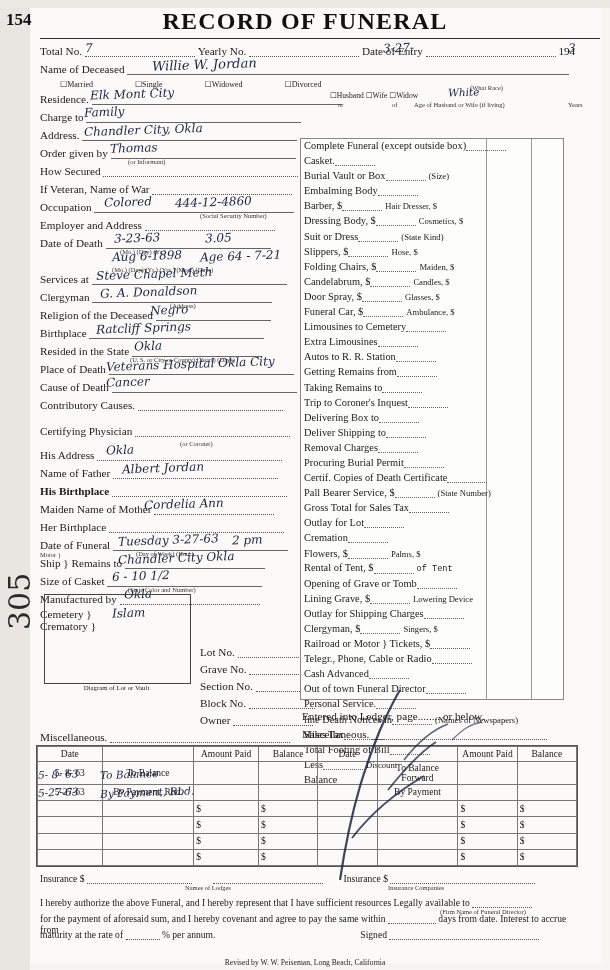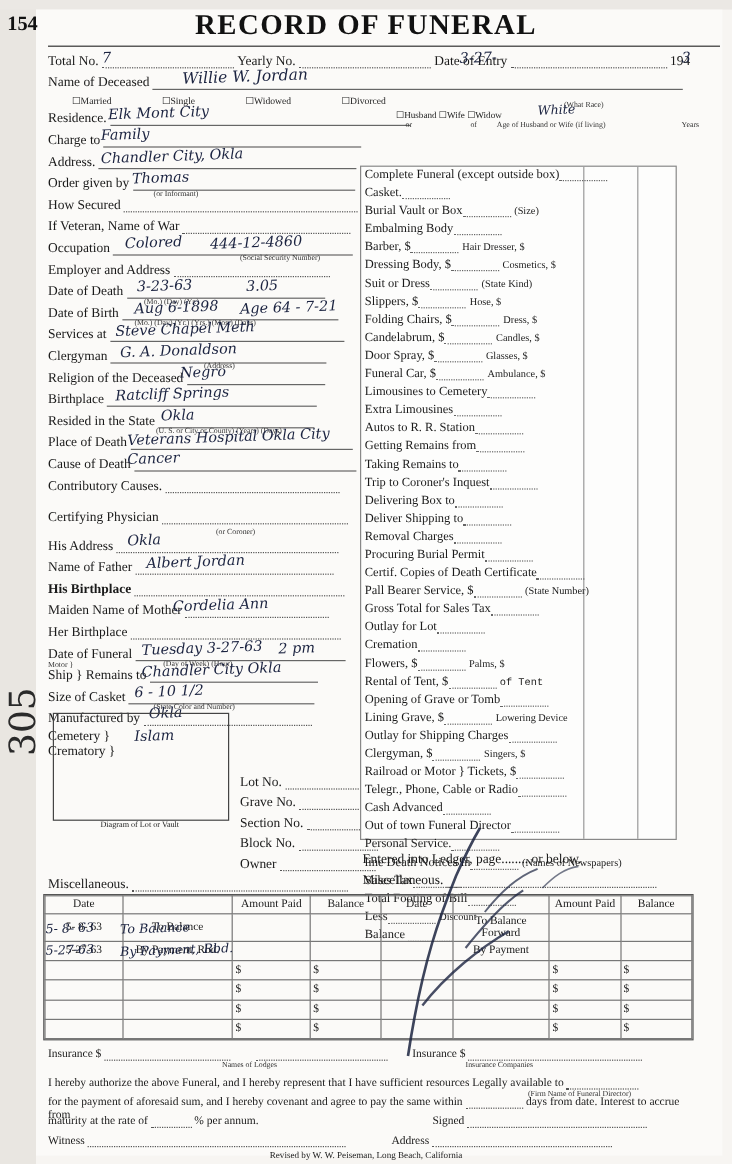--- a/index.html
+++ b/index.html
@@ -315,24 +315,20 @@
   </div>
 
   <div class="row" style="top:236px;">
     <span class="lbl">Date of Death</span>
     <span class="line" style="width:165px"></span>
   </div>
   <div class="hand" style="left:114px; top:231px;">3-23-63</div>
   <div class="hand" style="left:205px; top:231px;">3.05</div>
   <div class="tiny" style="left:120px; top:248px;">(Mo.)   (Day)   (Yr.)</div>
 
-  <div class="row" style="top:254px;">
-    <span class="lbl">Date of Birth</span>
-    <span class="line" style="width:180px"></span>
-  </div>
   <div class="hand" style="left:112px; top:249px;">Aug 6-1898</div>
   <div class="hand" style="left:200px; top:249px;">Age 64 - 7-21</div>
   <div class="tiny" style="left:112px; top:266px;">(Mo.)   (Day)   (Yr.)        (Yrs.)  (Mos.)  (Days)</div>
 
   <div class="row" style="top:272px;">
     <span class="lbl">Services at</span>
     <span class="line" style="width:195px"></span>
   </div>
   <div class="hand" style="left:96px; top:267px;">Steve Chapel Meth</div>
 
@@ -483,21 +479,21 @@
     <div class="pcol-rule" style="left:230px;"></div>
     <div id="pricerows">
         <div class="prow"><span>Complete Funeral (except outside box)</span><span class="pdots" style="width: 40px;"></span><span style="font-size: 8.6px; margin-left: 3px;"></span></div>
         <div class="prow"><span>Casket.</span><span class="pdots" style="width: 40px;"></span><span style="font-size: 8.6px; margin-left: 3px;"></span></div>
         <div class="prow"><span>Burial Vault or Box</span><span class="pdots" style="width: 40px;"></span><span style="font-size: 8.6px; margin-left: 3px;">(Size)</span></div>
         <div class="prow"><span>Embalming Body</span><span class="pdots" style="width: 40px;"></span><span style="font-size: 8.6px; margin-left: 3px;"></span></div>
         <div class="prow"><span>Barber, $</span><span class="pdots" style="width: 40px;"></span><span style="font-size: 8.6px; margin-left: 3px;">Hair Dresser, $</span></div>
         <div class="prow"><span>Dressing Body, $</span><span class="pdots" style="width: 40px;"></span><span style="font-size: 8.6px; margin-left: 3px;">Cosmetics, $</span></div>
         <div class="prow"><span>Suit or Dress</span><span class="pdots" style="width: 40px;"></span><span style="font-size: 8.6px; margin-left: 3px;">(State Kind)</span></div>
         <div class="prow"><span>Slippers, $</span><span class="pdots" style="width: 40px;"></span><span style="font-size: 8.6px; margin-left: 3px;">Hose, $</span></div>
-        <div class="prow"><span>Folding Chairs, $</span><span class="pdots" style="width: 40px;"></span><span style="font-size: 8.6px; margin-left: 3px;">Dress, $</span></div>
+        <div class="prow"><span>Folding Chairs, $</span><span class="pdots" style="width: 40px;"></span><span style="font-size: 8.6px; margin-left: 3px;">Maiden, $</span></div>
         <div class="prow"><span>Candelabrum, $</span><span class="pdots" style="width: 40px;"></span><span style="font-size: 8.6px; margin-left: 3px;">Candles, $</span></div>
         <div class="prow"><span>Door Spray, $</span><span class="pdots" style="width: 40px;"></span><span style="font-size: 8.6px; margin-left: 3px;">Glasses, $</span></div>
         <div class="prow"><span>Funeral Car, $</span><span class="pdots" style="width: 40px;"></span><span style="font-size: 8.6px; margin-left: 3px;">Ambulance, $</span></div>
         <div class="prow"><span>Limousines to Cemetery</span><span class="pdots" style="width: 40px;"></span><span style="font-size: 8.6px; margin-left: 3px;"></span></div>
         <div class="prow"><span>Extra Limousines</span><span class="pdots" style="width: 40px;"></span><span style="font-size: 8.6px; margin-left: 3px;"></span></div>
         <div class="prow"><span>Autos to R. R. Station</span><span class="pdots" style="width: 40px;"></span><span style="font-size: 8.6px; margin-left: 3px;"></span></div>
         <div class="prow"><span>Getting Remains from</span><span class="pdots" style="width: 40px;"></span><span style="font-size: 8.6px; margin-left: 3px;"></span></div>
         <div class="prow"><span>Taking Remains to</span><span class="pdots" style="width: 40px;"></span><span style="font-size: 8.6px; margin-left: 3px;"></span></div>
         <div class="prow"><span>Trip to Coroner's Inquest</span><span class="pdots" style="width: 40px;"></span><span style="font-size: 8.6px; margin-left: 3px;"></span></div>
         <div class="prow"><span>Delivering Box to</span><span class="pdots" style="width: 40px;"></span><span style="font-size: 8.6px; margin-left: 3px;"></span></div>
@@ -638,27 +634,20 @@
     <span>days from date.  Interest to accrue from</span>
   </div>
   <div class="footer" style="top:928px;">
     <span>maturity at the rate of</span>
     <span class="foot-line" style="width:34px"></span>
     <span>% per annum.</span>
     <span style="display:inline-block;width:140px"></span>
     <span>Signed</span>
     <span class="foot-line" style="width:150px"></span>
   </div>
-  <div class="footer" style="top:944px;">
-    <span>Witness</span>
-    <span class="foot-line" style="width:215px"></span>
-    <span style="display:inline-block;width:34px"></span>
-    <span>Address</span>
-    <span class="foot-line" style="width:150px"></span>
-  </div>
   <div class="revised" style="top:958px;">Revised by W. W. Peiseman, Long Beach, California</div>
 
   <div class="hand sm" style="left:38px; top:768px;">5- 8- 63</div>
   <div class="hand sm" style="left:38px; top:786px;">5-27-63</div>
   <div class="hand sm" style="left:100px; top:768px;">To Balance</div>
   <div class="hand sm" style="left:100px; top:786px;">By Payment, Rbd.</div>
 
   <div class="margin-num">305</div>
 
   <svg class="ink" viewBox="0 0 610 970">

